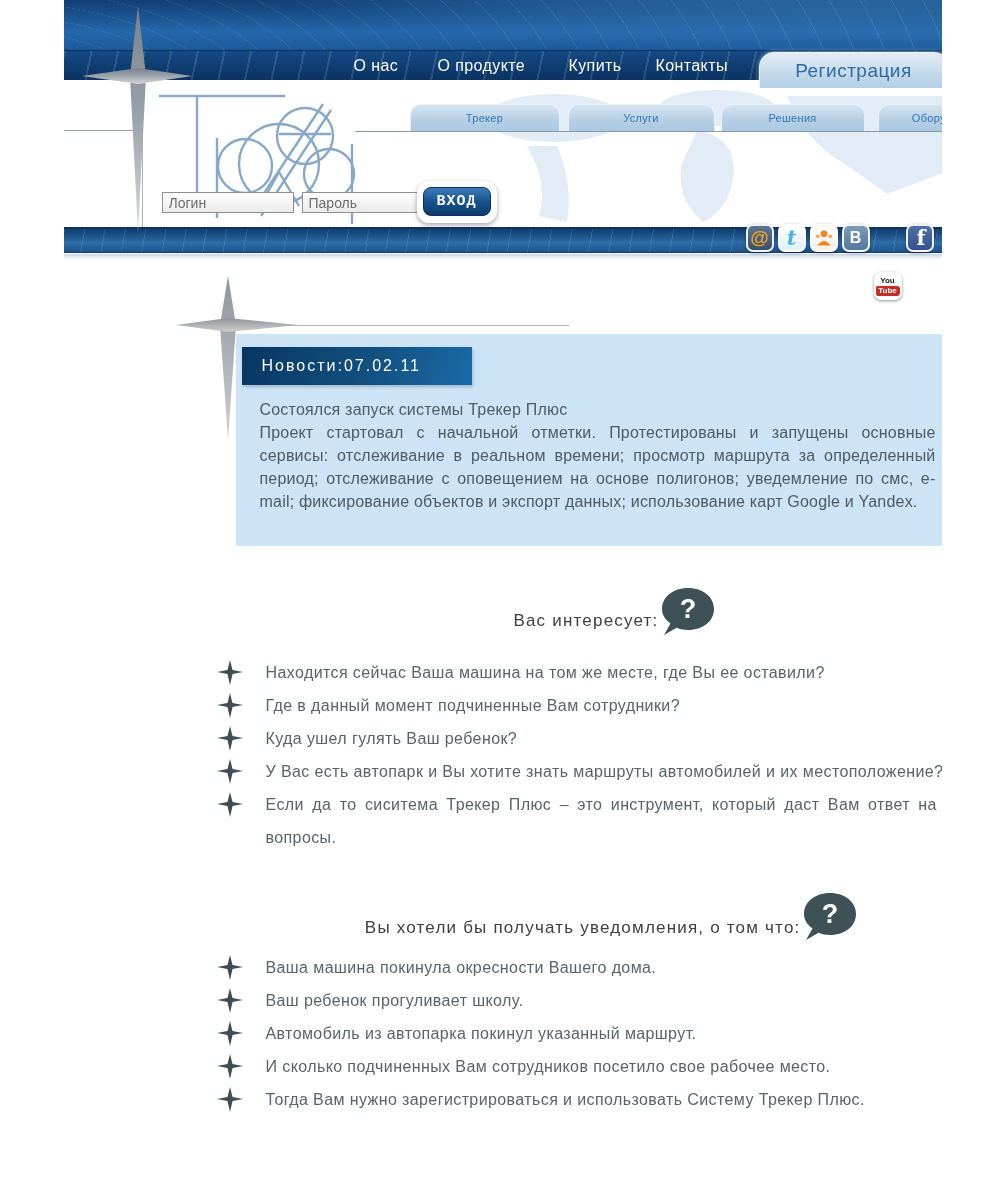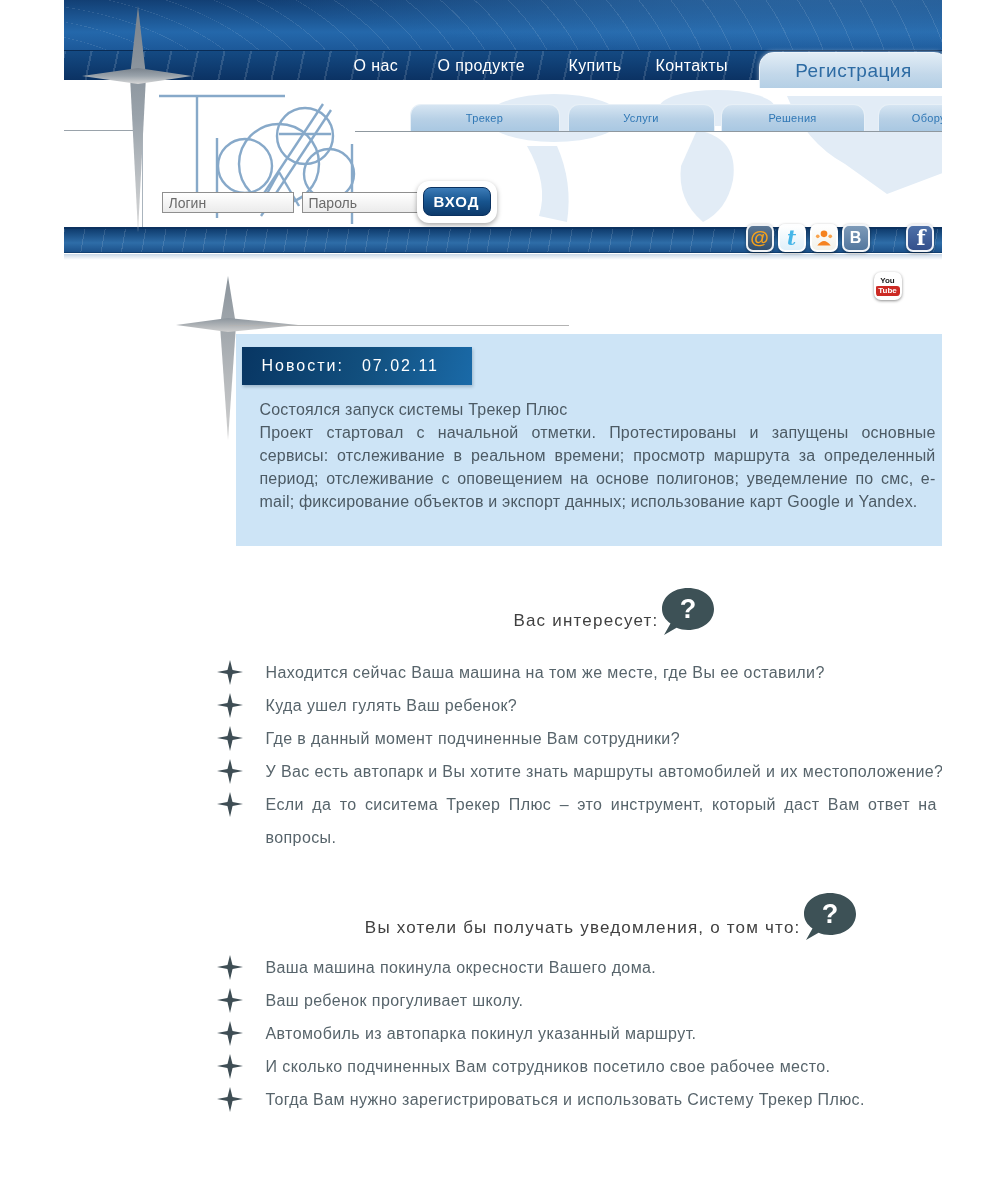--- a/index.html
+++ b/index.html
@@ -63,21 +63,21 @@
   .login-input::placeholder{ color:#6b6b6b; opacity:1; }
   .vhod-wrap{
     position:absolute; left:274px; top:101px; width:80px; height:42px;
     background:#fff; border-radius:12px; box-shadow:0 2px 5px rgba(0,0,0,.35);
   }
   .vhod-btn{
     position:absolute; left:6px; top:6px; width:68px; height:29px;
     background:linear-gradient(180deg,#3c7cb8 0%,#17548e 50%,#0d3a6b 100%);
     border:1px solid #0a3160; border-radius:8px;
     color:#fff; font-weight:bold; font-size:15px; letter-spacing:1px;
-    font-family:Liberation Sans, sans-serif; cursor:pointer;
+    font-family:Liberation Mono, monospace; cursor:pointer;
   }
 
   
   .band-social{
     position:absolute; left:0; top:227px; width:1005px; height:26px;
     background:
       repeating-linear-gradient(100deg, rgba(255,255,255,.12) 0 1px, rgba(255,255,255,0) 1px 20px),
       linear-gradient(180deg,#0f3c6e 0%,#2e6da8 60%,#1c518a 100%);
     border-top:2px solid #0c3260; border-bottom:1px solid #123f70;
   }
@@ -102,21 +102,21 @@
   .star-deco{ position:absolute; pointer-events:none; }
   .content-rule{ position:absolute; left:165px; top:325px; width:340px; border-top:1px solid #b3b3b3; }
 
   .news-box{ position:absolute; left:172px; top:334px; width:718px; height:212px; background:#cde4f6; }
   .news-head{
     position:absolute; left:6px; top:13px; width:230px; height:38px;
     background:linear-gradient(105deg,#083663 0%,#12507f 55%,#1a6aa8 100%);
     color:#fff; font-size:16px; letter-spacing:2px; line-height:38px; padding-left:20px;
     box-shadow:1px 2px 3px rgba(20,50,80,.25);
   }
-  .news-date{ margin-left:18px; }
+  .news-date{ }
   .news-body{ position:absolute; left:24px; top:64px; width:676px; color:#4c5a64; font-size:16px; line-height:23px; letter-spacing:.2px; }
   .news-body .just{ text-align:justify; }
 
   .sec-heading{ position:absolute; color:#404040; font-size:17px; letter-spacing:1.2px; text-align:right; }
   .bubble{ position:absolute; }
 
   ul.qlist{ position:absolute; left:150px; width:757px; list-style:none; }
   ul.qlist li{
     position:relative; padding-left:52px; line-height:33px;
     color:#57646b; font-size:16px; letter-spacing:.4px;
@@ -255,25 +255,25 @@
   </svg>
 
   <ul class="qlist" style="top:656px">
     <li><svg class="bstar" width="26" height="25" viewBox="0 0 26 25">
           <polygon points="13,0 16,12 13,25 10,12" fill="#3f4e55"></polygon>
           <polygon points="0,12 13,9.5 26,12 13,14.5" fill="#3f4e55"></polygon>
         </svg><span>Находится сейчас Ваша машина  на том же месте, где Вы ее оставили?</span></li>
     <li><svg class="bstar" width="26" height="25" viewBox="0 0 26 25">
           <polygon points="13,0 16,12 13,25 10,12" fill="#3f4e55"></polygon>
           <polygon points="0,12 13,9.5 26,12 13,14.5" fill="#3f4e55"></polygon>
+        </svg><span>Где в данный момент подчиненные Вам сотрудники?</span></li>
+    <li><svg class="bstar" width="26" height="25" viewBox="0 0 26 25">
+          <polygon points="13,0 16,12 13,25 10,12" fill="#3f4e55"></polygon>
+          <polygon points="0,12 13,9.5 26,12 13,14.5" fill="#3f4e55"></polygon>
         </svg><span>Куда ушел гулять Ваш ребенок?</span></li>
-    <li><svg class="bstar" width="26" height="25" viewBox="0 0 26 25">
-          <polygon points="13,0 16,12 13,25 10,12" fill="#3f4e55"></polygon>
-          <polygon points="0,12 13,9.5 26,12 13,14.5" fill="#3f4e55"></polygon>
-        </svg><span>Где в данный момент подчиненные Вам сотрудники?</span></li>
     <li><svg class="bstar" width="26" height="25" viewBox="0 0 26 25">
           <polygon points="13,0 16,12 13,25 10,12" fill="#3f4e55"></polygon>
           <polygon points="0,12 13,9.5 26,12 13,14.5" fill="#3f4e55"></polygon>
         </svg><span>У Вас есть автопарк и Вы хотите знать маршруты автомобилей и их местоположение?</span></li>
     <li class="just"><svg class="bstar" width="26" height="25" viewBox="0 0 26 25">
           <polygon points="13,0 16,12 13,25 10,12" fill="#3f4e55"></polygon>
           <polygon points="0,12 13,9.5 26,12 13,14.5" fill="#3f4e55"></polygon>
         </svg><span>Если да то сиситема Трекер Плюс – это инструмент, который  даст Вам ответ на эти вопросы.</span></li>
   </ul>
 

